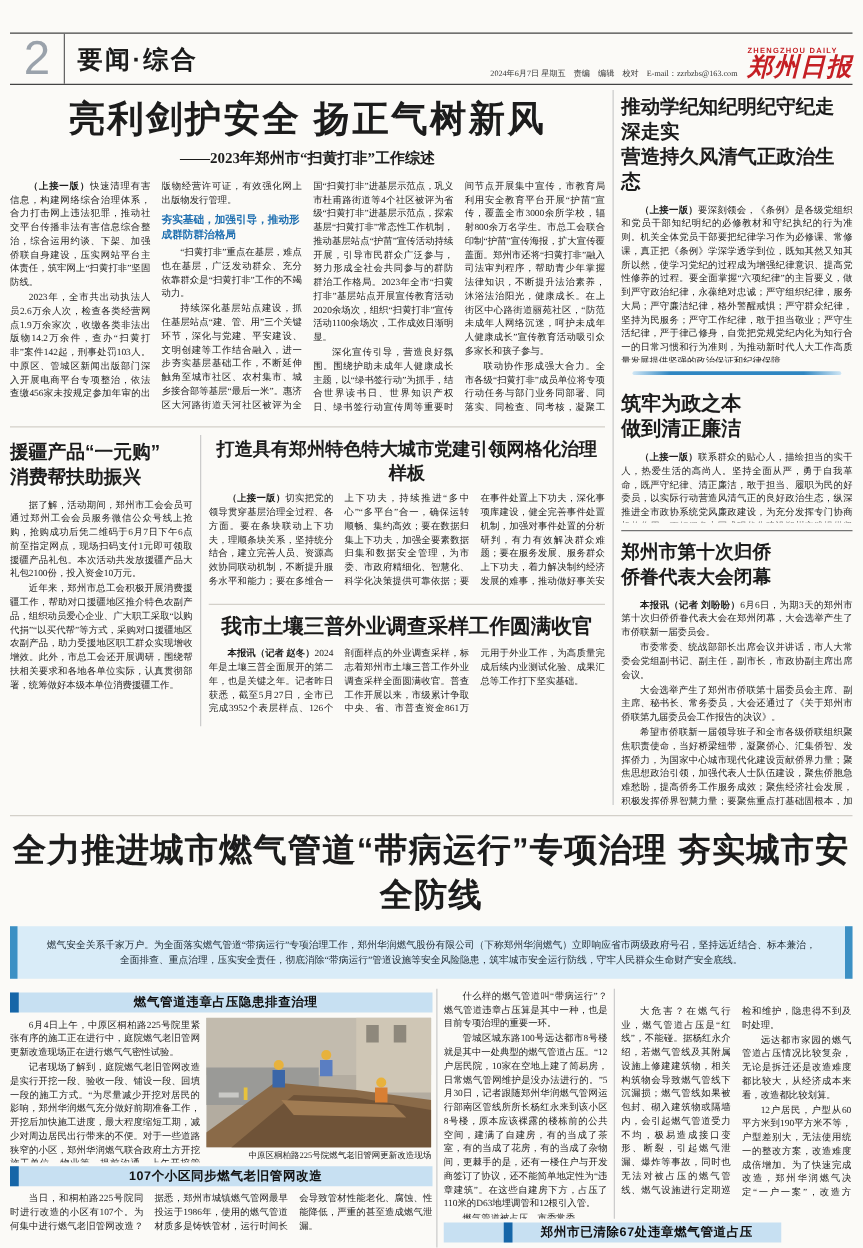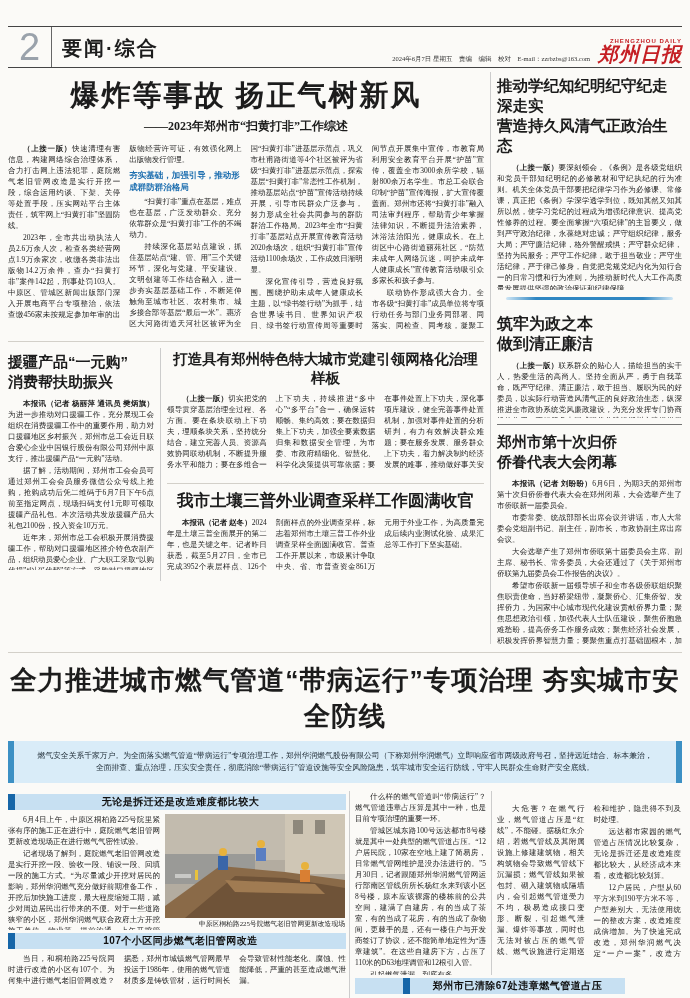--- a/index.html
+++ b/index.html
@@ -8,21 +8,21 @@
   .page { width:690px; height:998px; padding:26px 8px 6px 8px; position:relative; }
 
   
   .hdr { display:flex; align-items:stretch; border-top:1px solid #444; border-bottom:1px solid #444; height:42px; }
   .hdr-num { width:44px; font-family:"Liberation Sans",sans-serif; font-size:38px; line-height:40px;
              color:#9aa2ab; text-align:center; border-right:1px solid #666; }
   .hdr-sec { font-family:"Liberation Sans",sans-serif; font-weight:bold; font-size:20px;
              line-height:42px; padding-left:10px; letter-spacing:2px; }
   .hdr-right { margin-left:auto; display:flex; align-items:flex-end; gap:8px; padding-bottom:3px; }
   .hdr-date { font-size:6.5px; color:#333; white-space:nowrap; }
-  .masthead { text-align:right; line-height:1; }
+  .masthead { text-align:left; line-height:1; }
   .masthead .en { font-family:"Liberation Sans",sans-serif; font-size:6px; font-weight:bold;
                   color:#c51f24; letter-spacing:1px; display:block; }
   .masthead .cn { font-family:"Liberation Serif",serif; font-size:20px; font-weight:bold;
                   color:#c51f24; font-style:italic; letter-spacing:1px; }
 
   
   p.body { font-size:7.5px; line-height:11px; text-align:justify; text-indent:2em; margin-bottom:1px; }
   b.lead { font-weight:bold; }
   .cols4 { column-count:4; column-gap:9px; height:192px; overflow:hidden; }
   .cols3 { column-count:3; column-gap:9px; overflow:hidden; }
@@ -101,41 +101,40 @@
         <span class="en">ZHENGZHOU DAILY</span>
         <span class="cn">郑州日报</span>
       </div>
     </div>
   </div>
 
   <div class="top">
     <div class="top-left">
 
       <div>
-        <div class="main-title">爆炸等事故  扬正气树新风</div>
+        <div class="main-title">亮利剑护安全  扬正气树新风</div>
         <div class="main-sub">——2023年郑州市“扫黄打非”工作综述</div>
         <div class="cols4">
-          <p class="body"><b class="lead">（上接一版）</b><span>快速清理有害信息，构建网络综合治理体系，合力打击网上违法犯罪，庭院燃气老旧管网改造是实行开挖一段，综合运用约谈、下架、关停等处置手段，压实网站平台主体责任，筑牢网上“扫黄打非”坚固防线。</span></p>
+          <p class="body"><b class="lead">（上接一版）</b><span>快速清理有害信息，构建网络综合治理体系，合力打击网上违法犯罪，推动社交平台传播非法有害信息综合整治，综合运用约谈、下架、加强侨联自身建设，压实网站平台主体责任，筑牢网上“扫黄打非”坚固防线。</span></p>
           <p class="body">2023年，全市共出动执法人员2.6万余人次，检查各类经营网点1.9万余家次，收缴各类非法出版物14.2万余件，查办“扫黄打非”案件142起，刑事处罚103人。中原区、管城区新闻出版部门深入开展电商平台专项整治，依法查缴456家未按规定参加年审的出版物经营许可证，有效强化网上出版物发行管理。</p>
           <p class="subhead-blue">夯实基础，加强引导，推动形成群防群治格局</p>
           <p class="body">“扫黄打非”重点在基层，难点也在基层，广泛发动群众、充分依靠群众是“扫黄打非”工作的不竭动力。</p>
           <p class="body">持续深化基层站点建设，抓住基层站点“建、管、用”三个关键环节，深化与党建、平安建设、文明创建等工作结合融入，进一步夯实基层基础工作，不断延伸触角至城市社区、农村集市、城乡接合部等基层“最后一米”。惠济区大河路街道天河社区被评为全国“扫黄打非”进基层示范点，巩义市杜甫路街道等4个社区被评为省级“扫黄打非”进基层示范点，探索基层“扫黄打非”常态性工作机制，推动基层站点“护苗”宣传活动持续开展，引导市民群众广泛参与，努力形成全社会共同参与的群防群治工作格局。2023年全市“扫黄打非”基层站点开展宣传教育活动2020余场次，组织“扫黄打非”宣传活动1100余场次，工作成效日渐明显。</p>
           <p class="body">深化宣传引导，营造良好氛围。围绕护助未成年人健康成长主题，以“绿书签行动”为抓手，结合世界读书日、世界知识产权日、绿书签行动宣传周等重要时间节点开展集中宣传，市教育局利用安全教育平台开展“护苗”宣传，覆盖全市3000余所学校，辐射800余万名学生。市总工会联合印制“护苗”宣传海报，扩大宣传覆盖面。郑州市还将“扫黄打非”融入司法审判程序，帮助青少年掌握法律知识，不断提升法治素养，沐浴法治阳光，健康成长。在上街区中心路街道丽苑社区，“防范未成年人网络沉迷，呵护未成年人健康成长”宣传教育活动吸引众多家长和孩子参与。</p>
           <p class="body">联动协作形成强大合力。全市各级“扫黄打非”成员单位将专项行动任务与部门业务同部署、同落实、同检查、同考核，凝聚工作合力，确保“扫黄打非”各项任务落实落细。</p>
 
         </div>
       </div>
       <hr class="thin">
 
       <div class="midband">
         <div class="aid">
           <h3><span>援疆产品“一元购”</span><br>
               <span>消费帮扶助振兴</span></h3>
           <div style="height:172px;overflow:hidden;">
-            <p class="body"><b class="lead">本报讯（记者 杨丽萍 通讯员 樊炳旗）</b><span>为进一步推动对口援疆工作，充分展现工会组织在消费援疆工作中的重要作用，助力对口援疆地区乡村振兴，郑州市总工会近日联合爱心企业中国银行股份有限公司郑州中原支行，推出援疆产品“一元购”活动。</span></p>
             <p class="body">据了解，活动期间，郑州市工会会员可通过郑州工会会员服务微信公众号线上抢购，抢购成功后凭二维码于6月7日下午6点前至指定网点，现场扫码支付1元即可领取援疆产品礼包。本次活动共发放援疆产品大礼包2100份，投入资金10万元。</p>
             <p class="body">近年来，郑州市总工会积极开展消费援疆工作，帮助对口援疆地区推介特色农副产品，组织动员爱心企业、广大职工采取“以购代捐”“以买代帮”等方式，采购对口援疆地区农副产品，助力受援地区职工群众实现增收增效。此外，市总工会还开展调研，围绕帮扶相关要求和各地各单位实际，认真贯彻部署，统筹做好本级本单位消费援疆工作。</p>
           </div>
         </div>
         <div class="grid-soil">
           <div>
             <h3 class="wide">打造具有郑州特色特大城市党建引领网格化治理样板</h3>
             <div class="cols3" style="height:84px;">
               <p class="body"><b class="lead">（上接一版）</b><span>切实把党的领导贯穿基层治理全过程、各方面。要在条块联动上下功夫，理顺条块关系，坚持统分结合，建立完善人员、资源高效协同联动机制，不断提升服务水平和能力；要在多维合一上下功夫，持续推进“多中心”“多平台”合一，确保运转顺畅、集约高效；要在数据归集上下功夫，加强全要素数据归集和数据安全管理，为市委、市政府精细化、智慧化、科学化决策提供可靠依据；要在事件处置上下功夫，深化事项库建设，健全完善事件处置机制，加强对事件处置的分析研判，有力有效解决群众难题；要在服务发展、服务群众上下功夫，着力解决制约经济发展的难事，推动做好事关安全稳定的要事，抓实群众贴心暖心的实事，共同开创党建引领网格化治理工作新局面。</span></p>
             </div>
@@ -184,21 +183,21 @@
   <div class="banner">全力推进城市燃气管道“带病运行”专项治理  夯实城市安全防线</div>
   <div class="intro">
     <p>燃气安全关系千家万户。为全面落实燃气管道“带病运行”专项治理工作，郑州华润燃气股份有限公司（下称郑州华润燃气）立即响应省市两级政府号召，坚持远近结合、标本兼治，全面排查、重点治理，压实安全责任，彻底消除“带病运行”管道设施等安全风险隐患，筑牢城市安全运行防线，守牢人民群众生命财产安全底线。</p>
   </div>
 
   <div class="bottom">
 
     <div class="bz-left">
       <div class="bar">
         <span class="chip"></span>
-        <span class="t">无论是拆迁还是改造难度都比较大</span>
+        <span class="t">燃气管道违章占压隐患排查治理</span>
       </div>
       <div class="sec1-row">
         <div class="sec1-txt">
           <p class="body">6月4日上午，中原区桐柏路225号院里紧张有序的施工正在进行中，庭院燃气老旧管网更新改造现场正在进行燃气气密性试验。</p>
           <p class="body">记者现场了解到，庭院燃气老旧管网改造是实行开挖一段、验收一段、铺设一段、回填一段的施工方式。“为尽量减少开挖对居民的影响，郑州华润燃气充分做好前期准备工作，开挖后加快施工进度，最大程度缩短工期，减少对周边居民出行带来的不便。对于一些道路狭窄的小区，郑州华润燃气联合政府土方开挖施工单位、物业等，提前沟通，上午开挖管沟，下午就进行管道铺设并回填，快速恢复出行。”郑州华润燃气管网运行部负责人说。</p>
 
         </div>
         <div class="photo1-wrap">
           <svg width="180" height="104" viewBox="0 0 180 104">
             <rect width="180" height="104" fill="#b3aca0"></rect>
@@ -235,21 +234,21 @@
         <span class="t">庭院燃气老旧管网改造居民不掏一分钱</span>
       </div>
 
     </div>
 
     <div class="bz-right">
       <div class="bz-row1">
         <div class="midcol">
           <p class="body">什么样的燃气管道叫“带病运行”？燃气管道违章占压算是其中一种，也是目前专项治理的重要一环。</p>
           <p class="body">管城区城东路100号远达都市8号楼就是其中一处典型的燃气管道占压。“12户居民院，10家在空地上建了简易房，日常燃气管网维护是没办法进行的。”5月30日，记者跟随郑州华润燃气管网运行部南区管线所所长杨红永来到该小区8号楼，原本应该裸露的楼栋前的公共空间，建满了自建房，有的当成了茶室，有的当成了花房，有的当成了杂物间，更棘手的是，还有一楼住户与开发商签订了协议，还不能简单地定性为“违章建筑”。在这些自建房下方，占压了110米的D63地埋调管和12根引入管。</p>
-          <p class="body">引起燃气泄漏，到底有多</p>
+          <p class="body">燃气管道被占压，市委常委</p>
         </div>
         <div class="rzone">
           <div class="cols2" style="height:158px;margin-top:12px;">
             <p class="body">大危害？在燃气行业，燃气管道占压是“红线”，不能碰。据杨红永介绍，若燃气管线及其附属设施上修建建筑物，相关构筑物会导致燃气管线下沉漏损；燃气管线如果被包封、砌入建筑物或隔墙内，会引起燃气管道受力不均，极易造成接口变形、断裂，引起燃气泄漏、爆炸等事故，同时也无法对被占压的燃气管线、燃气设施进行定期巡检和维护，隐患得不到及时处理。</p>
             <p class="body">远达都市家园的燃气管道占压情况比较复杂，无论是拆迁还是改造难度都比较大，从经济成本来看，改造都比较划算。</p>
             <p class="body">12户居民，户型从60平方米到190平方米不等，户型差别大，无法使用统一的整改方案，改造难度成倍增加。为了快速完成改造，郑州华润燃气决定“一户一案”，改造方案“个性化定制”，最后再把所有住户的管道连接到一起，相当于改造了整栋楼的入户管道。</p>
 
           </div>
         </div>
       </div>

